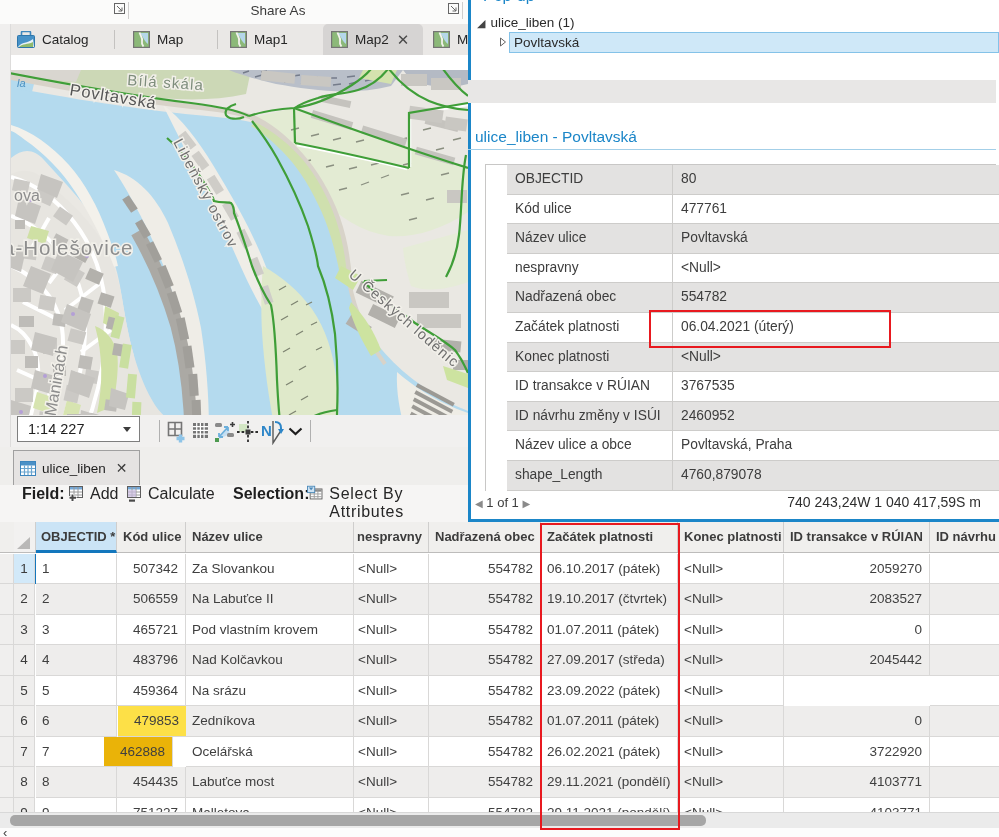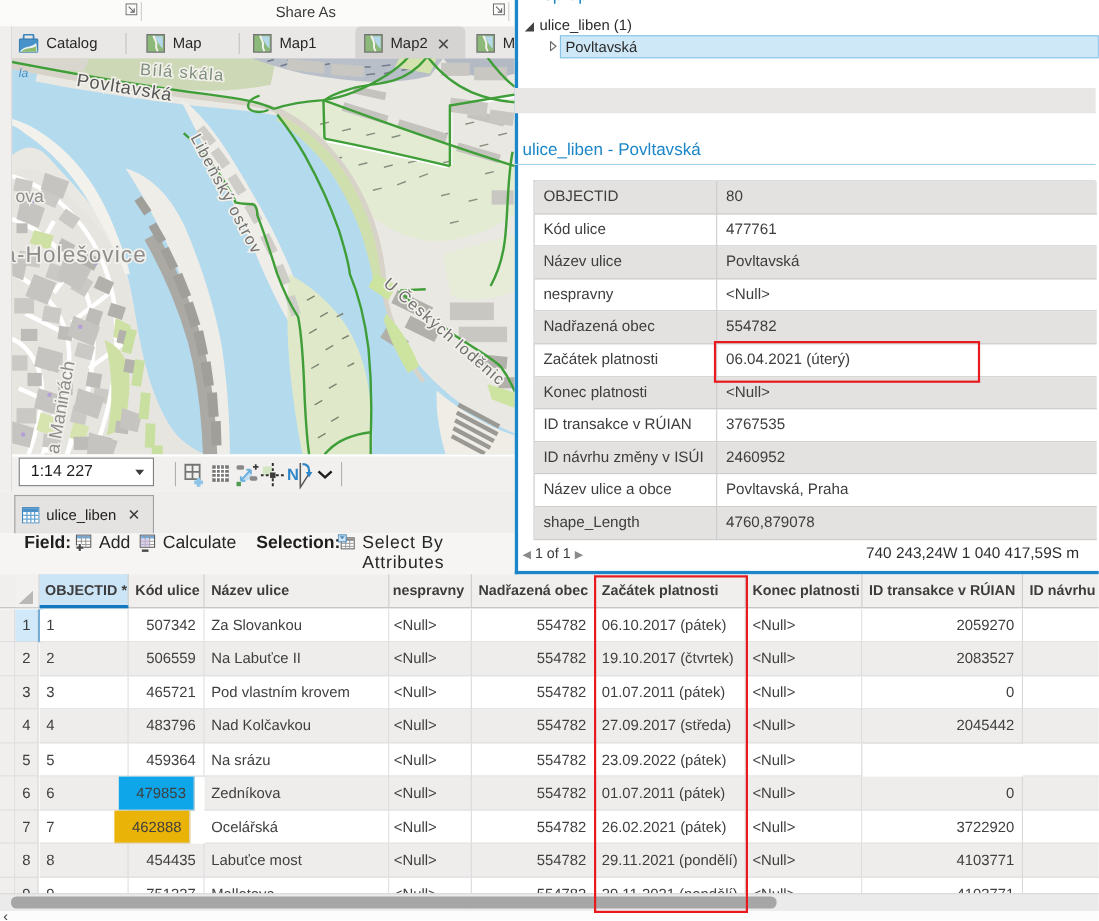--- a/index.html
+++ b/index.html
@@ -10,21 +10,21 @@
 #topstrip{left:0;top:0;width:468px;height:24px;background:#fbfbfa;}
 #topstrip .lbl{position:absolute;top:3px;left:128px;width:300px;text-align:center;font-size:13.5px;color:#3b3b3b;}
 .vsep{position:absolute;width:1px;background:#cfcecd;}
 
 #tabrow{left:0;top:24px;width:468px;height:31px;background:#eae8e6;}
 .mtab{position:absolute;top:0;height:31px;display:flex;align-items:center;font-size:13.5px;color:#262626;}
 .mtab .ticon{margin-right:7px;}
 #tabMap2{background:#d6d4d3;border-radius:5px 5px 0 0;box-sizing:border-box;}
 .closex{font-size:15px;color:#4a4a4a;margin-left:8px;font-weight:400;}
 
-#mapbox{left:11px;top:53px;width:457px;height:360px;background:#e9e7e2;}
+#mapbox{left:11px;top:70px;width:457px;height:360px;background:#e9e7e2;}
 #mapbox svg{filter:blur(0.35px);}
 
 #lgutter{left:0;top:24px;width:11px;height:423px;background:#f0efee;border-right:1px solid #dddcdb;box-sizing:border-box;}
 
 #mapstatus{left:11px;top:415px;width:457px;height:32px;background:#f1f0ef;}
 #scalebox{position:absolute;left:6px;top:1px;width:123px;height:26px;background:#fff;border:1px solid #7e7e7e;box-sizing:border-box;}
 #scalebox .t{position:absolute;left:10px;top:4px;font-size:14.5px;color:#1e1e1e;}
 #scalebox .arr{position:absolute;right:8px;top:10px;width:0;height:0;border-left:4.5px solid transparent;border-right:4.5px solid transparent;border-top:5.5px solid #3c3c3c;}
 
 #tabs2{left:0;top:447px;width:468px;height:38px;background:#efeeec;}
@@ -49,21 +49,21 @@
 #hscroll{left:0;top:812px;width:999px;height:16px;background:#ebebeb;border-top:1px solid #d8d8d8;box-sizing:border-box;}
 #hthumb{position:absolute;left:10px;top:2px;width:696px;height:11px;background:#a6a6a6;border-radius:5px;}
 
 #popup{left:468px;top:0;width:531px;height:522px;background:#fff;border-left:3px solid #1b86c8;border-bottom:3px solid #1b86c8;box-sizing:border-box;}
 #popup .title{position:absolute;left:12px;top:-13px;font-size:16px;color:#1b86c8;font-weight:400;}
 #ptree1{position:absolute;left:6px;top:15px;font-size:13.5px;color:#2b2b2b;}
 #psel{position:absolute;left:38px;top:32px;width:490px;height:21px;background:#cfe8f8;border:1px solid #84c2e8;box-sizing:border-box;font-size:13.5px;color:#2b2b2b;line-height:19px;padding-left:4px;}
 #pgray{position:absolute;left:-3px;top:80px;width:528px;height:23px;background:#e8e7e6;}
 #ptitle{position:absolute;left:4px;top:128px;font-size:15.5px;color:#1b86c8;}
 #punder{position:absolute;left:-3px;top:149px;width:528px;height:1px;background:#a3cfe8;}
-#ptbl{position:absolute;left:14px;top:164px;width:511px;border-top:1px solid #c8c7c6;border-left:1px solid #c8c7c6;box-sizing:border-box;}
+#ptbl{position:absolute;left:14px;top:164px;width:511px;border-top:1px solid #c8c7c6;border-left:1px solid #c8c7c6;box-sizing:border-box;padding-left:21px;}
 .prow{position:relative;width:511px;height:29.6px;border-bottom:1px solid #cdccca;box-sizing:border-box;}
 .prow.g{background:#e3e2e1;}
 .plbl{position:absolute;left:8px;top:0;height:29.6px;line-height:28px;font-size:13.8px;color:#3d3d3d;white-space:nowrap;}
 .pval{position:absolute;left:165px;top:0;height:29.6px;line-height:28px;font-size:13.8px;color:#3d3d3d;white-space:nowrap;padding-left:8px;border-left:1px solid #cdccca;box-sizing:border-box;}
 #pnav{position:absolute;left:4px;top:495px;font-size:13px;color:#3d3d3d;}
 #pcoord{position:absolute;right:18px;top:494px;font-size:14px;color:#2e2e2e;}
 
 .redbox{position:absolute;border:2px solid #e8191f;background:transparent;z-index:50;}
 #red1{left:649px;top:310px;width:238px;height:34px;}
 #red2{left:540px;top:523px;width:136px;height:303px;}
@@ -536,21 +536,21 @@
         <div class="dc txtc" style="left:354px;width:75px;padding-left:4px;background:#ffffff">&lt;Null&gt;</div>
         <div class="dc num" style="left:429px;width:112px;background:#ffffff">554782</div>
         <div class="dc txtc" style="left:541px;width:137px;background:#ffffff">23.09.2022 (pátek)</div>
         <div class="dc txtc" style="left:678px;width:106px;background:#ffffff">&lt;Null&gt;</div>
         <div class="dc" style="left:930px;width:69px;background:#ffffff;border-right:none"></div>
       </div>
     <div class="drow" style="top:184.0px">
         <div class="dc" style="left:0;width:14px;background:#f0efee;border-right:1px solid #d9d8d7"></div>
         <div class="dc rn" style="left:14px;width:21px;background:#efeeed">6</div>
         <div class="dc txtc" style="left:36px;width:81px;background:#eeedec">6</div>
-        <div class="dc num" style="left:108px;width:69px;background:#0ea5e9">479853</div>
+        <div class="dc num" style="left:118px;width:69px;background:#fde047">479853</div>
         <div class="dc txtc" style="left:186px;width:168px;background:#eeedec">Zedníkova</div>
         <div class="dc txtc" style="left:354px;width:75px;padding-left:4px;background:#eeedec">&lt;Null&gt;</div>
         <div class="dc num" style="left:429px;width:112px;background:#eeedec">554782</div>
         <div class="dc txtc" style="left:541px;width:137px;background:#eeedec">01.07.2011 (pátek)</div>
         <div class="dc txtc" style="left:678px;width:106px;background:#eeedec">&lt;Null&gt;</div>
         <div class="dc num" style="left:784px;width:146px;background:#eeedec">0</div>
         <div class="dc" style="left:930px;width:69px;background:#eeedec;border-right:none"></div>
       </div>
     <div class="drow" style="top:214.5px">
         <div class="dc" style="left:0;width:14px;background:#f0efee;border-right:1px solid #d9d8d7"></div>

